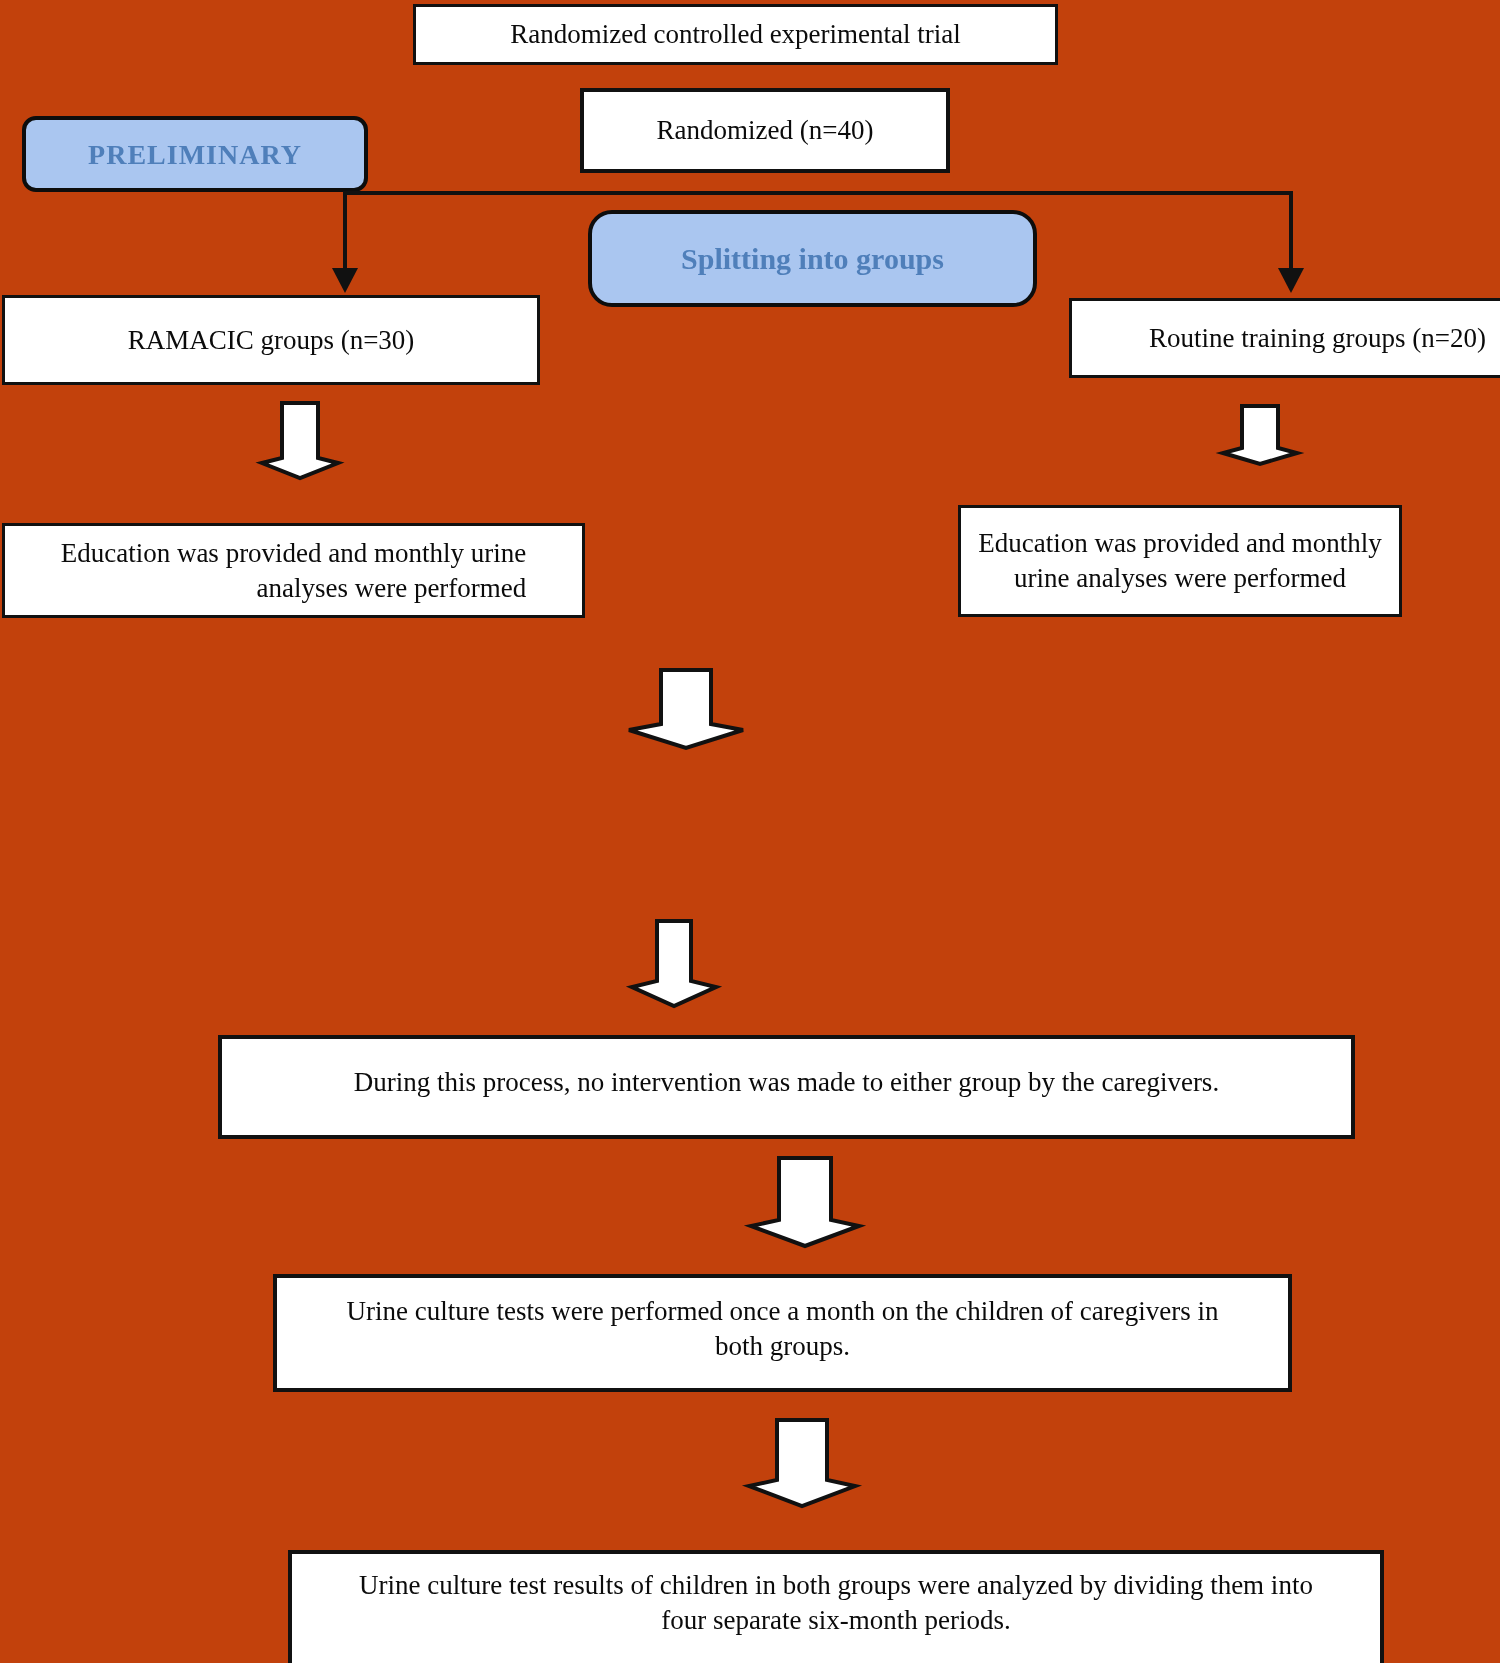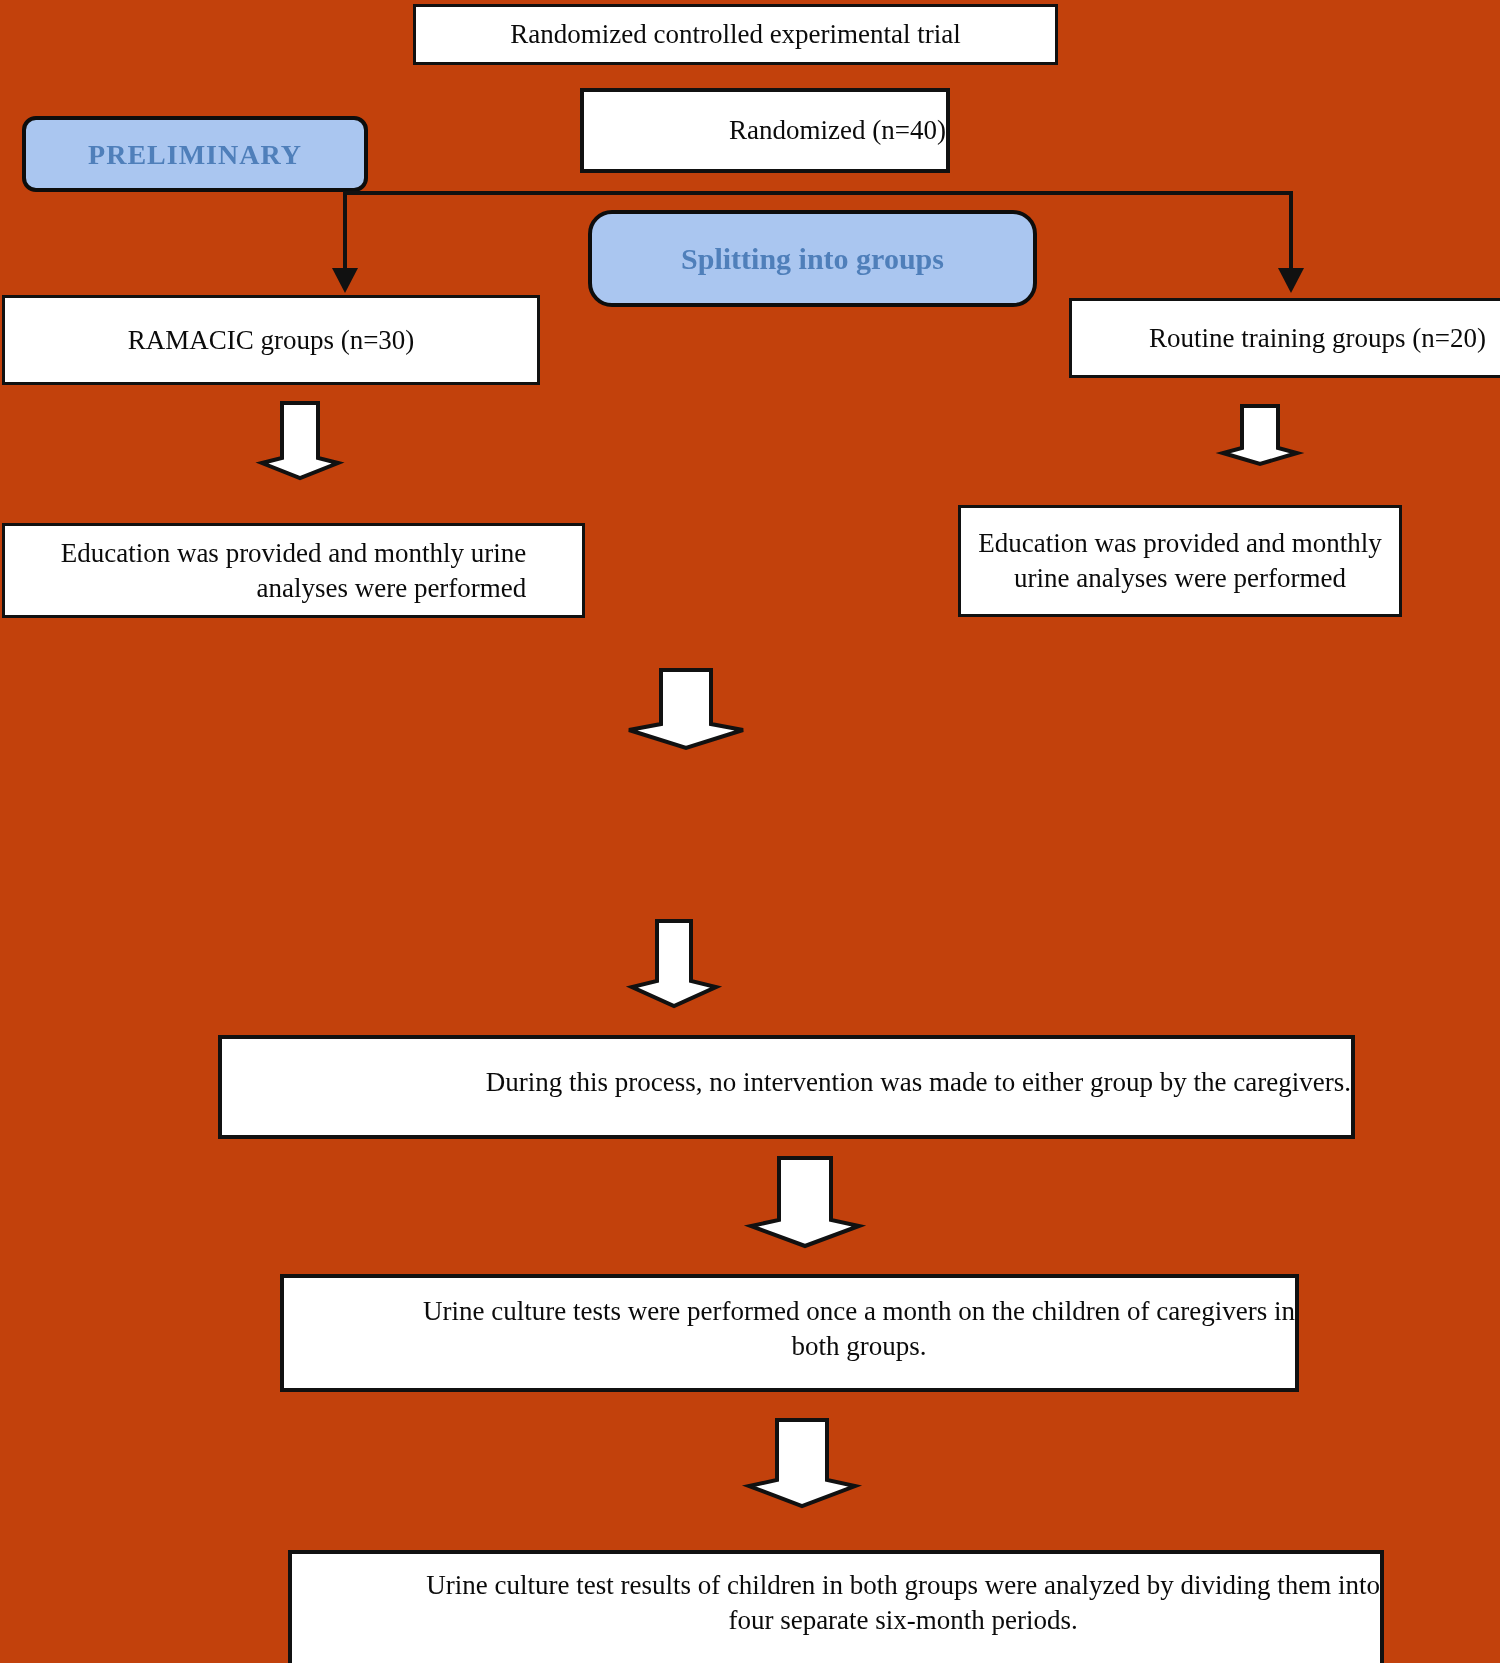--- a/index.html
+++ b/index.html
@@ -15,21 +15,21 @@
     box-sizing:border-box;
     background:#ffffff;
     border:3px solid var(--line_color,#111111);
     display:flex;
     align-items:center;
     justify-content:center;
     text-align:center;
     font-size:27px;
     line-height:35px;
   }
-  .box.thick{border-width:4px;justify-content:flex-end;}
+  .box.thick{border-width:4px;}
   .box.top-align{align-items:flex-start;}
   .blue{
     background:var(--highlight_fill,#aac6f0);
     border:4px solid #0d0d0d;
     border-radius:14px;
     color:var(--highlight_text,#4f7fba);
     font-weight:bold;
   }
   .nowrap{white-space:nowrap;}
   .lines span{display:block;white-space:nowrap;}
@@ -113,21 +113,21 @@
   </svg>
 
   <div class="box thick top-align" id="box-during" style="left:218px;top:1035px;width:1137px;height:104px;padding-top:26px;">
     <span class="nowrap">During this process, no intervention was made to either group by the caregivers.</span>
   </div>
 
   <svg class="arrow" style="left:751px;top:1158px;" width="108" height="88" viewBox="0 0 108 88">
     <polygon class="hollow" points="28,0 80,0 80,62 108,68 54,88 0,68 28,62"></polygon>
   </svg>
 
-  <div class="box thick lines top-align" id="box-urine" style="left:280px;top:1274px;width:1019px;height:118px;padding-top:16px;">
+  <div class="box thick lines top-align" id="box-urine" style="left:273px;top:1274px;width:1019px;height:118px;padding-top:16px;">
     <div>
       <span>Urine culture tests were performed once a month on the children of caregivers in</span>
       <span>both groups.</span>
     </div>
   </div>
 
   <svg class="arrow" style="left:749px;top:1420px;" width="106" height="86" viewBox="0 0 106 86">
     <polygon class="hollow" points="28,0 78,0 78,60 106,66 53,86 0,66 28,60"></polygon>
   </svg>
 

